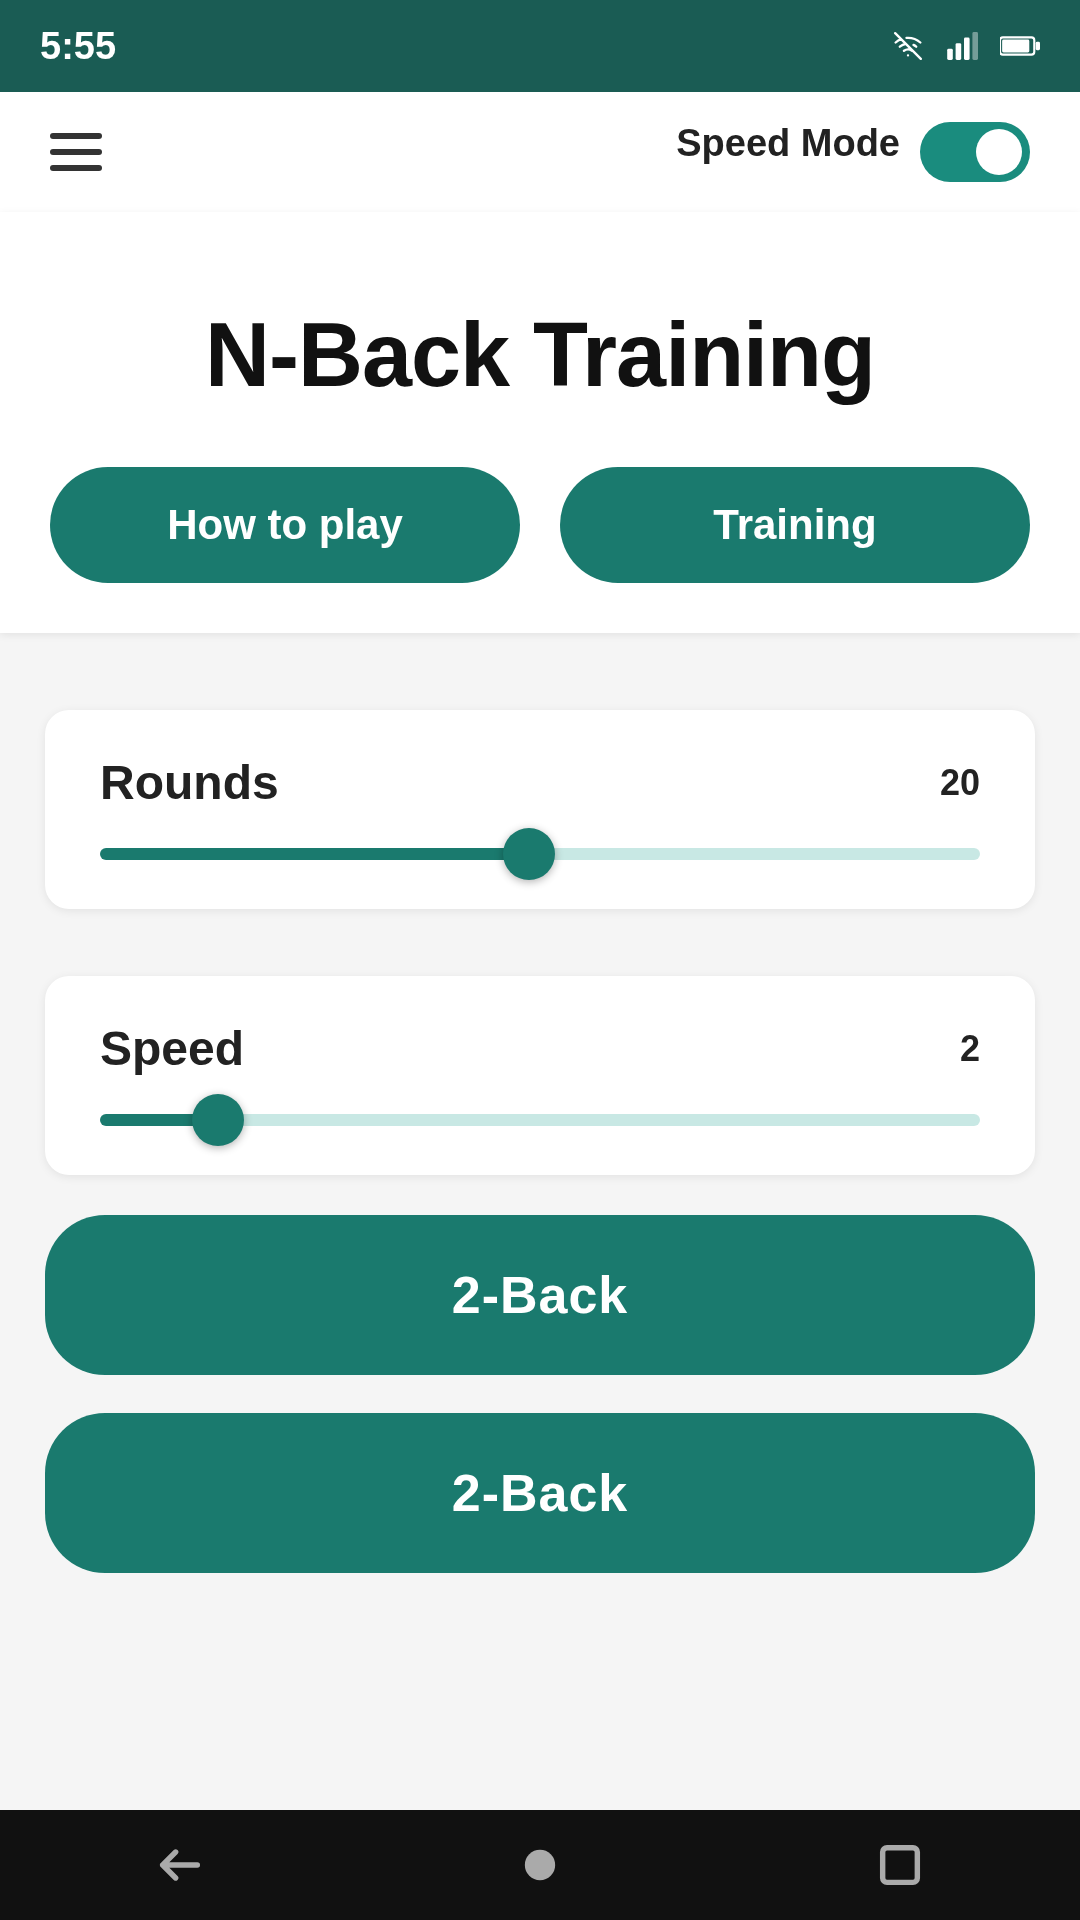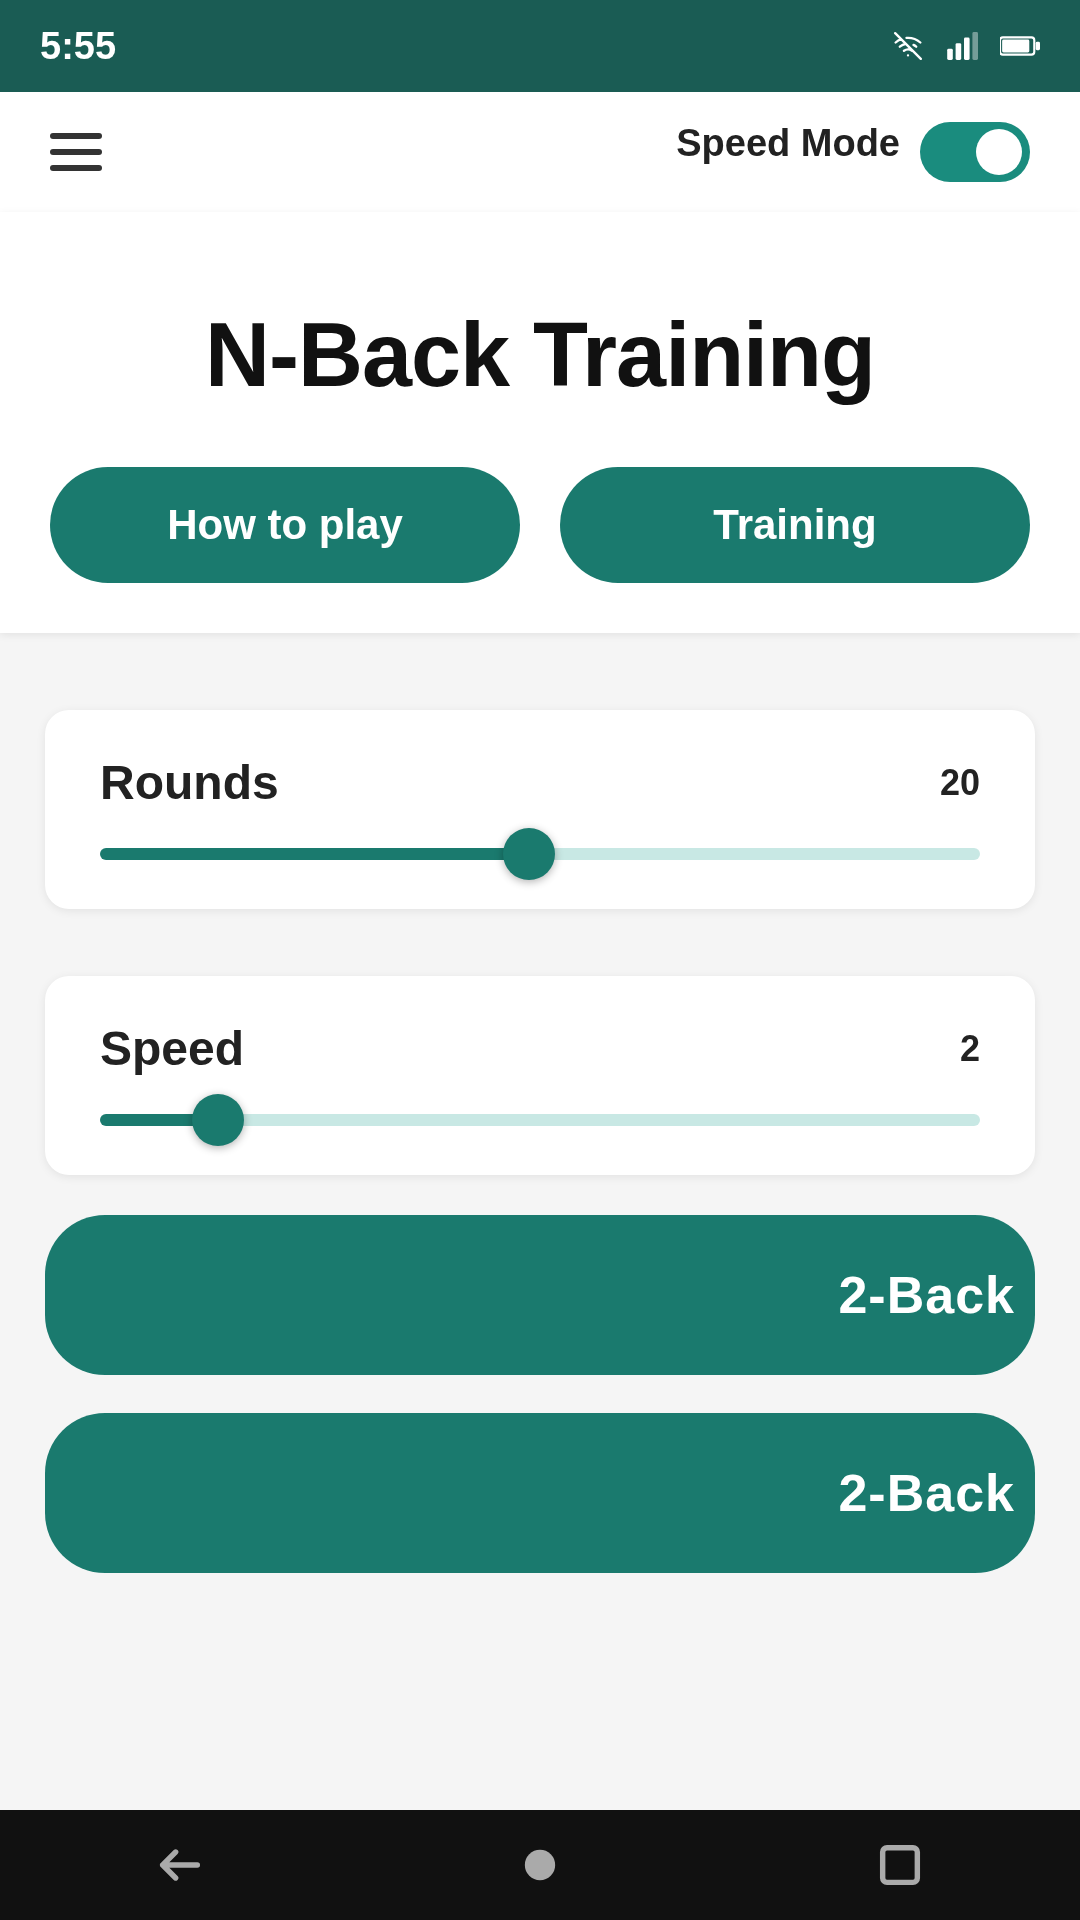--- a/index.html
+++ b/index.html
@@ -212,21 +212,21 @@
     .game-btn {
       width: 100%;
       padding: 50px 20px;
       border-radius: 60px;
       border: none;
       background-color: #1a7a6e;
       color: white;
       font-size: 52px;
       font-weight: 800;
       cursor: pointer;
-      text-align: right;
+      text-align: center;
       letter-spacing: 1px;
     }
 
     
     .bottom-nav {
       background-color: #111;
       height: 110px;
       display: flex;
       justify-content: space-around;
       align-items: center;

